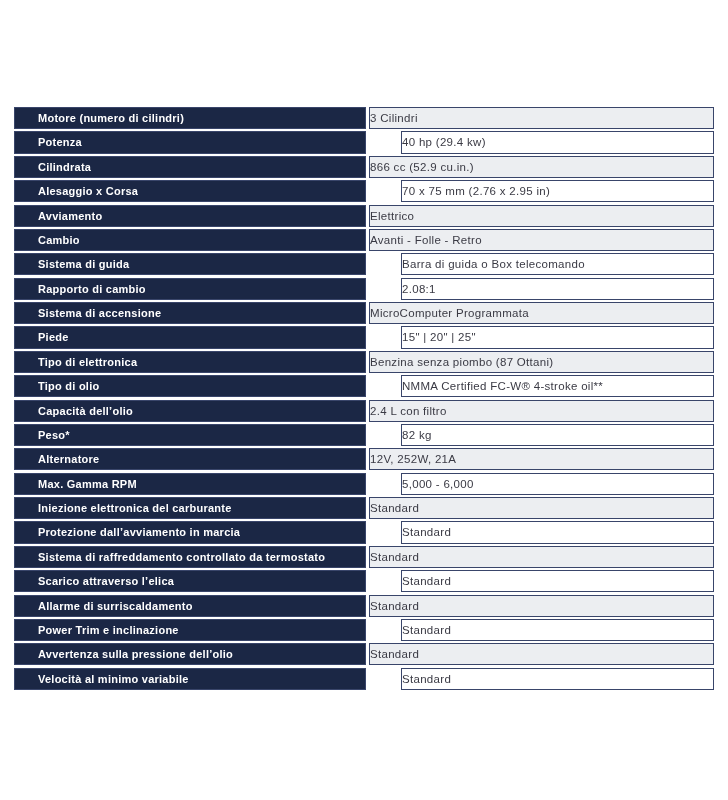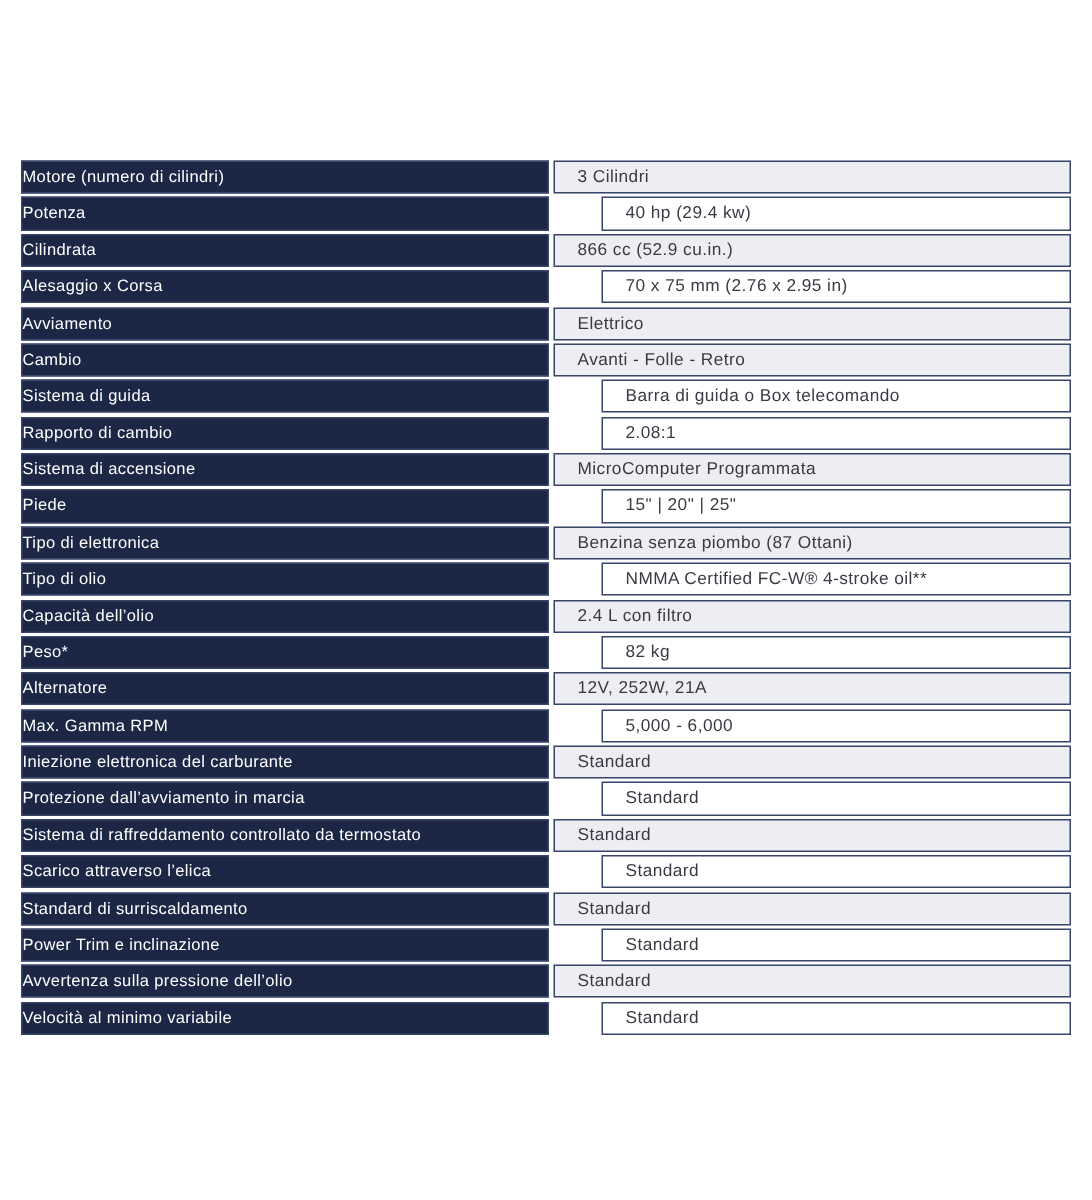--- a/index.html
+++ b/index.html
@@ -32,30 +32,30 @@
     height: 100%;
     overflow: hidden;
     white-space: nowrap;
   }
   .cell-label {
     width: 352px;
     flex: 0 0 352px;
     background: var(--label-bg, #1b2745);
     color: var(--label-text, #ffffff);
     font-size: 11px;
-    font-weight: 400;
+    font-weight: 700;
     letter-spacing: 0.25px;
+    padding-left: 23px;
   }
   .cell-value {
     flex: 1 1 auto;
     color: var(--value-text, #3a3a44);
     font-size: 11.5px;
     font-weight: 400;
     letter-spacing: 0.3px;
-    padding-left: 15px;
   }
   .spec-row.odd .cell-value { background: var(--value-bg-odd, #eceef1); }
   .spec-row.even .cell-value { background: var(--value-bg-even, #ffffff); margin-left: 32px; }
 </style>
 </head>
 <body>
 
 <div class="spec-table" id="spec-table">
   <div class="spec-row odd">
     <div class="cell cell-label">Motore (numero di cilindri)</div>
@@ -151,21 +151,21 @@
     <div class="cell cell-label">Sistema di raffreddamento controllato da termostato</div>
     <div class="cell cell-value">Standard</div>
   </div>
 
   <div class="spec-row even">
     <div class="cell cell-label">Scarico attraverso l’elica</div>
     <div class="cell cell-value">Standard</div>
   </div>
 
   <div class="spec-row odd">
-    <div class="cell cell-label">Standard di surriscaldamento</div>
+    <div class="cell cell-label">Allarme di surriscaldamento</div>
     <div class="cell cell-value">Standard</div>
   </div>
 
   <div class="spec-row even">
     <div class="cell cell-label">Power Trim e inclinazione</div>
     <div class="cell cell-value">Standard</div>
   </div>
 
   <div class="spec-row odd">
     <div class="cell cell-label">Avvertenza sulla pressione dell’olio</div>

